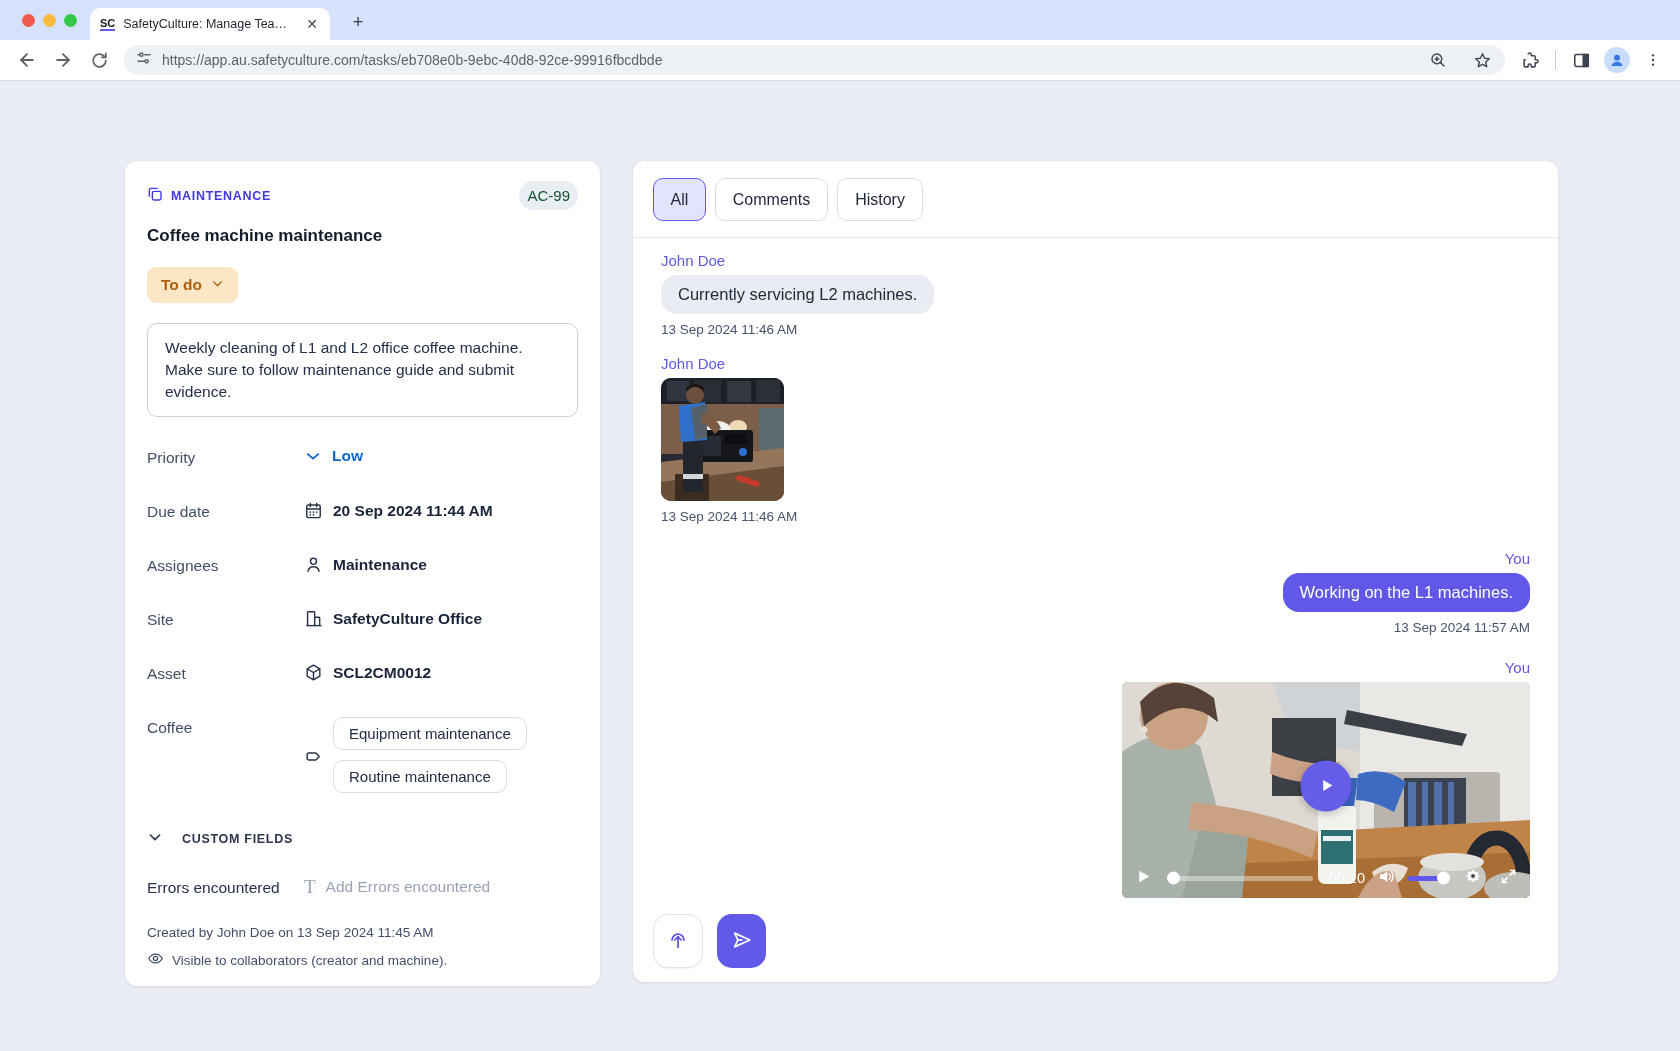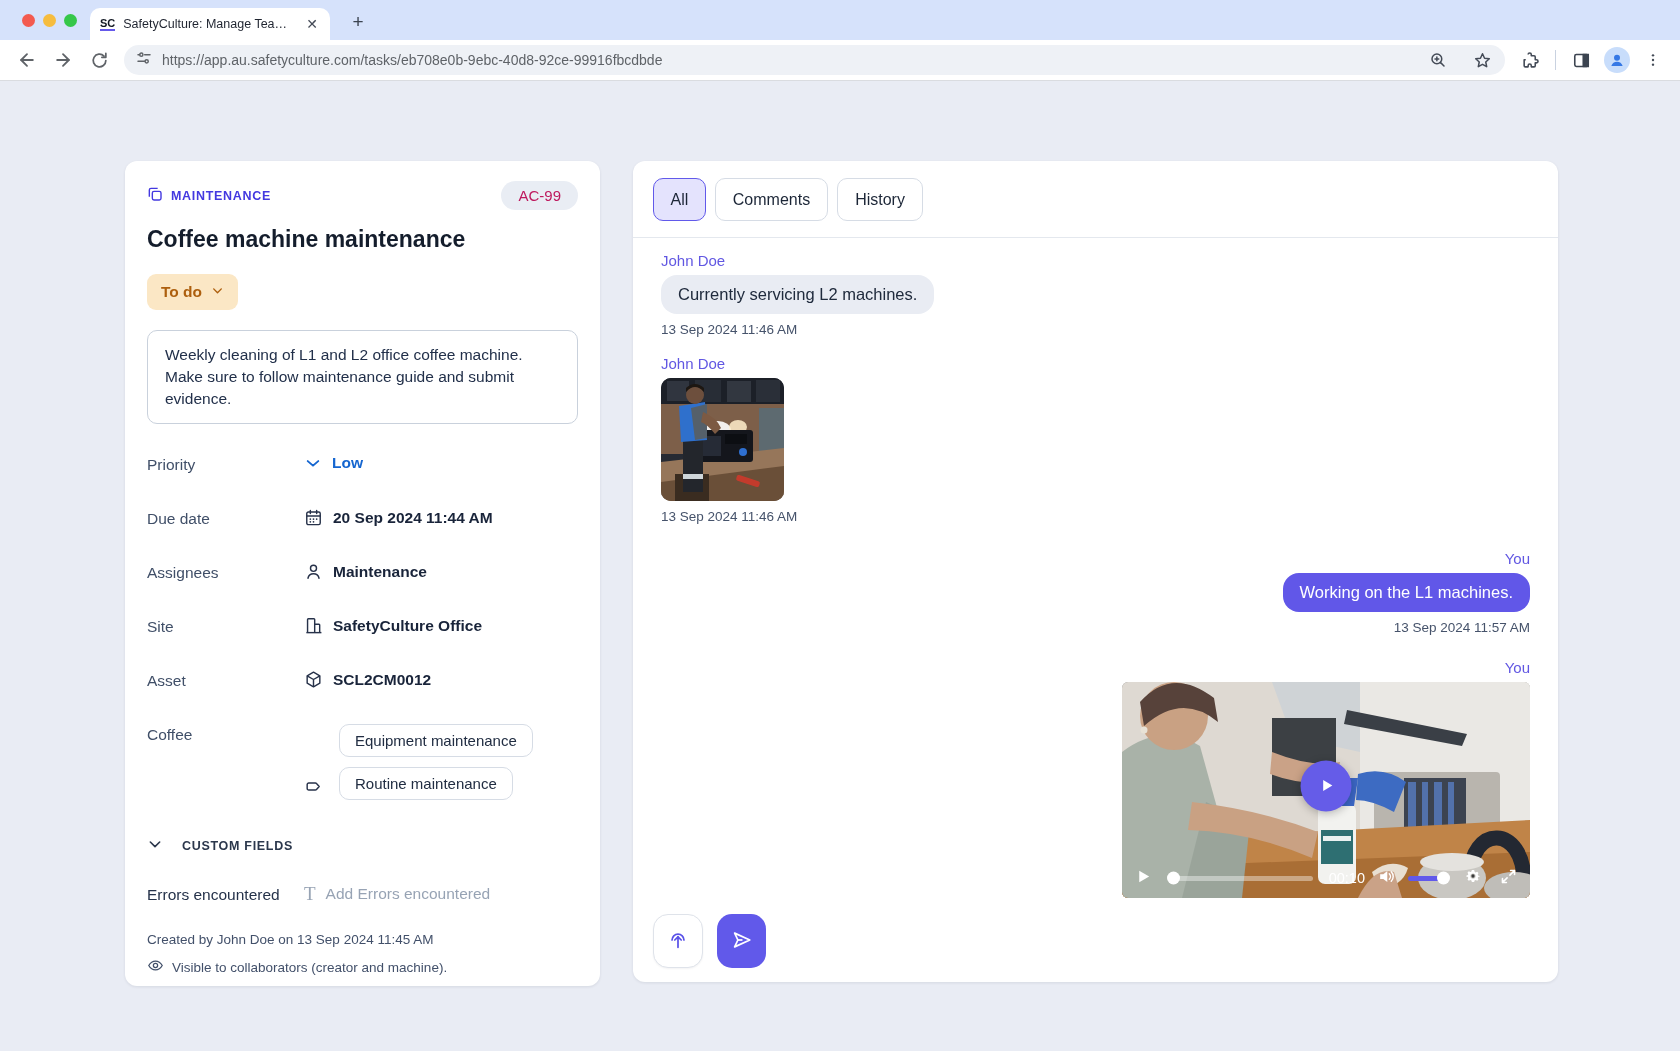--- a/index.html
+++ b/index.html
@@ -30,33 +30,33 @@
   .btn-more{width:48px;height:43px;border-radius:14px;background:#fff;border:1px solid #e6eaf1;box-shadow:0 1px 2px rgba(16,24,40,.08);color:#5a52e8;font-size:15px;font-weight:bold;letter-spacing:1.5px;display:grid;place-items:center;padding-bottom:6px;}
   .btn-save{height:43px;padding:0 17px;border-radius:10px;background:#edf0f7;color:#5d6c84;font-size:16px;font-weight:bold;border:none;display:grid;place-items:center;}
 
   .card{background:#fff;border-radius:12px;box-shadow:0 1px 3px rgba(16,24,40,.09);}
   .card-left{position:absolute;left:125px;top:80px;width:475px;height:825px;padding:20px 22px;}
   .card-right{position:absolute;left:633px;top:80px;width:925px;height:821px;display:flex;flex-direction:column;}
 
   
   .cat-row{display:flex;align-items:center;}
   .cat{display:flex;align-items:center;gap:8px;color:#4338e0;font-weight:bold;font-size:12.5px;letter-spacing:.7px;}
-  .code-pill{margin-left:auto;background:#e9edf4;border-radius:16px;padding:6px 17px;font-size:15px;color:#be185d;}
-  .title{font-size:23px;font-weight:bold;color:#141d2c;margin-top:16px;}
+  .code-pill{margin-left:auto;background:#e9edf4;border-radius:16px;padding:6px 8px;font-size:15px;color:#14532d;}
+  .title{font-size:17px;font-weight:bold;color:#141d2c;margin-top:16px;}
   .status-chip{margin-top:21px;display:inline-flex;align-items:center;gap:9px;background:#fbe7c5;color:#ad5f0e;font-weight:bold;font-size:15.5px;padding:9px 14px;border-radius:9px;}
   .desc{margin-top:20px;border:1px solid #c9d1dc;border-radius:10px;padding:13px 17px;font-size:15.5px;color:#22304a;line-height:1.43;}
   .fields{margin-top:30px;display:flex;flex-direction:column;gap:34px;}
   .frow{display:flex;align-items:flex-start;}
   .flabel{width:157px;flex:none;color:#404f68;font-size:15.5px;padding-top:2px;}
   .fvalue{display:flex;align-items:center;gap:10px;font-size:15.5px;color:#19243a;font-weight:bold;}
   .fvalue.link{color:#1566d0;}
   .fvalue .ficon{color:#27324a;display:grid;place-items:center;}
   .pills{display:flex;flex-direction:column;gap:10px;}
   .pill{border:1px solid #d6dce5;border-radius:10px;padding:7px 15px;font-size:15px;color:#212d42;font-weight:normal;background:#fff;width:max-content;}
-  .labels-val{display:flex;align-items:flex-end;gap:16px;}
+  .labels-val{display:flex;align-items:center;gap:10px;}
   .labels-val .ficon{margin-top:7px;color:#27324a;}
   .section-toggle{margin-top:36px;display:flex;align-items:center;gap:19px;color:#2b374c;font-weight:bold;font-size:12.5px;letter-spacing:.7px;}
   .errors-row{margin-top:28px;display:flex;align-items:center;}
   .errors-row .flabel{color:#25324a;width:157px;}
   .t-icon{font-family:"Liberation Serif",serif;font-size:19px;color:#97a3b4;margin-right:10px;}
   .placeholder-text{color:#97a3b4;font-size:15.5px;}
   .cfooter{margin-top:26px;font-size:13.5px;color:#42506a;line-height:1.3;}
   .cfooter .line2{margin-top:8px;display:flex;align-items:center;gap:8px;color:#42506a;}
 
   

